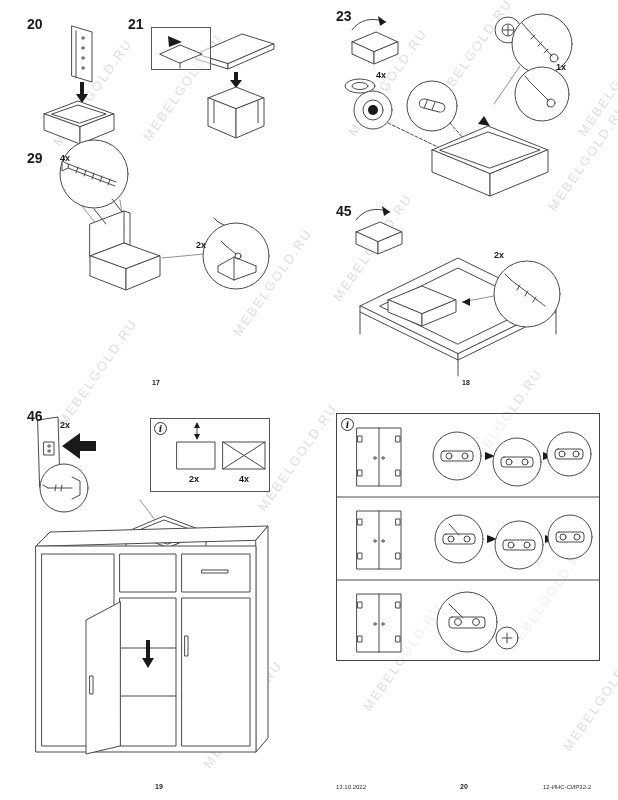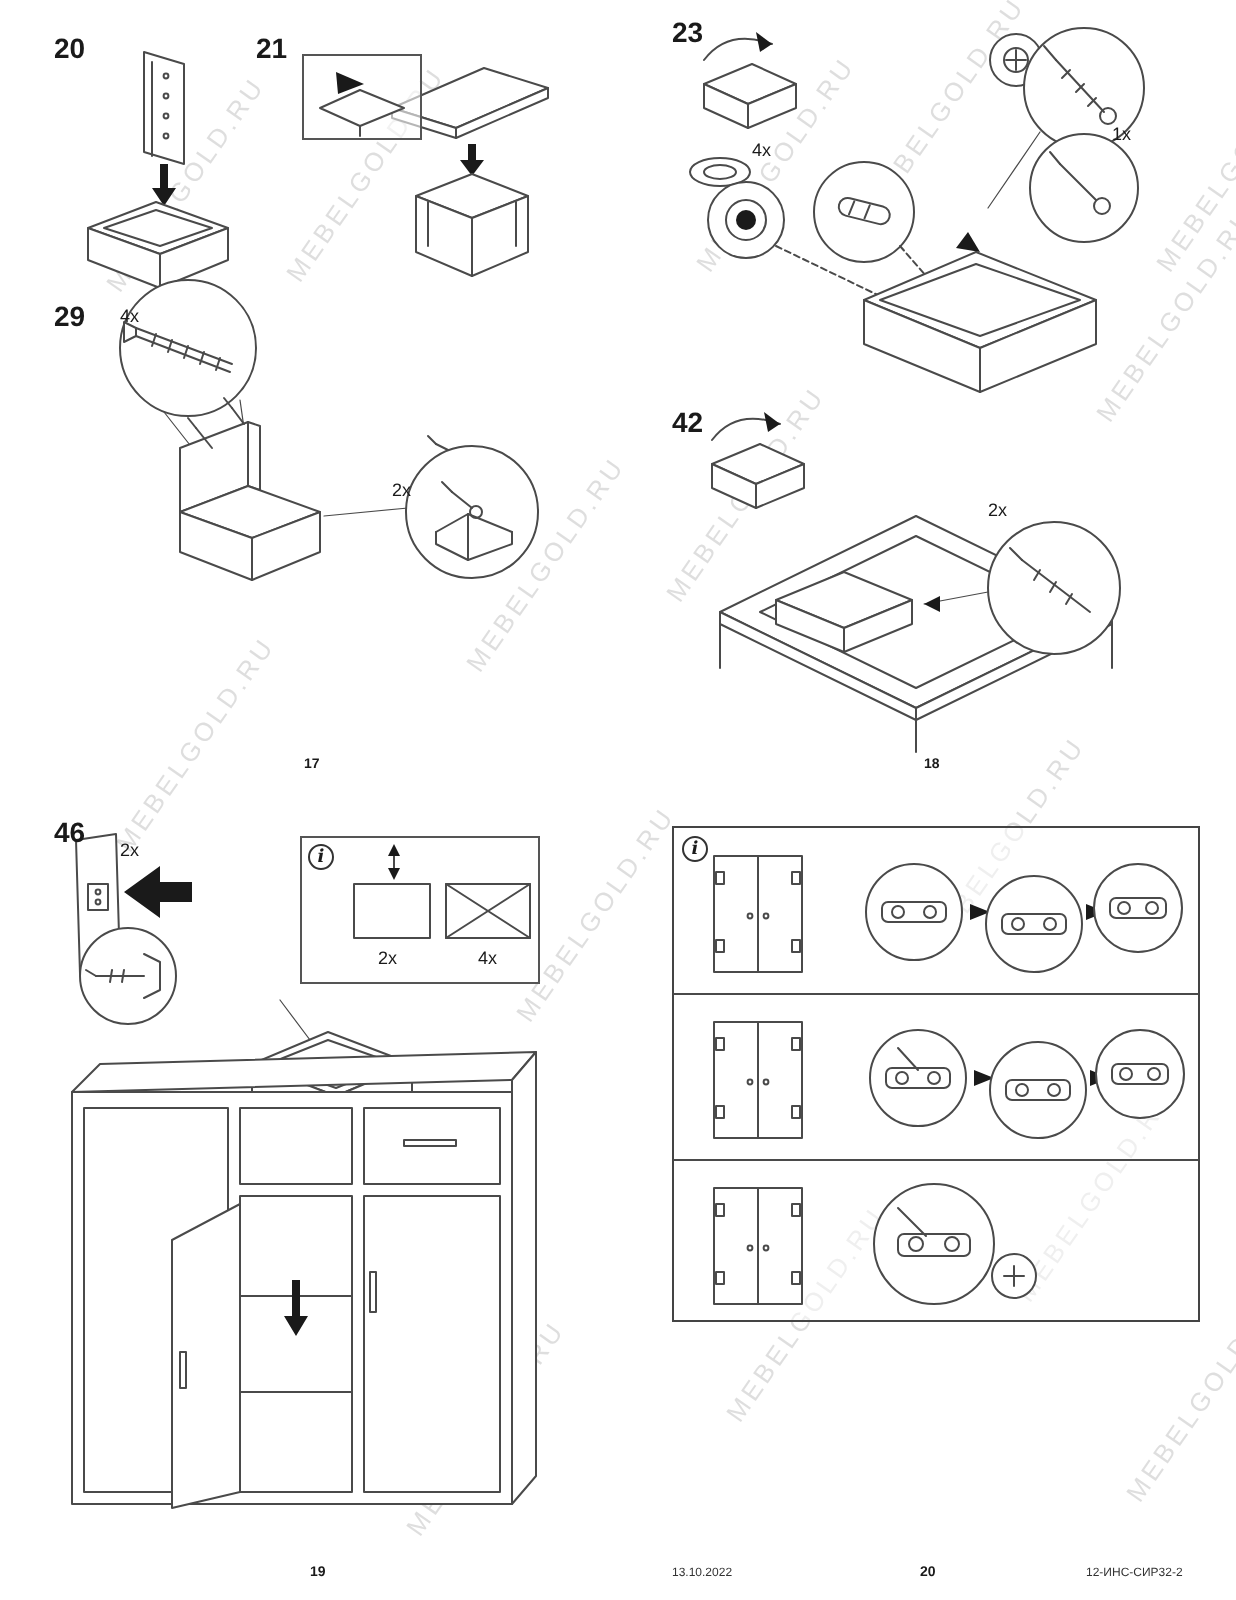--- a/index.html
+++ b/index.html
@@ -2,21 +2,21 @@
 <html><head>
 <meta charset="utf-8">
 <style>
   *{margin:0;padding:0;box-sizing:border-box}
   html,body{background:#fff}
   .page{position:relative;width:618px;height:800px;background:#fff;overflow:hidden;
         font-family:"Liberation Sans","DejaVu Sans",sans-serif;color:#1a1a1a}
   .wm{position:absolute;font-size:13px;letter-spacing:2px;color:#c9c9c9;opacity:.6;
       transform:rotate(-55deg);transform-origin:0 0;white-space:nowrap;z-index:0;user-select:none}
   .step-label{position:absolute;font-weight:bold;font-size:14px;z-index:3}
-  .qty{position:absolute;font-size:9px;font-weight:normal;z-index:3}
+  .qty{position:absolute;font-size:9px;font-weight:bold;z-index:3}
   .pagenum{position:absolute;font-size:7px;font-weight:600;z-index:3}
   .foot{position:absolute;font-size:6px;color:#333;z-index:3}
   .draw{position:absolute;z-index:1;overflow:visible}
   .draw line,.draw path,.draw polyline,.draw polygon,.draw rect,.draw circle,.draw ellipse{
       stroke:#4a4a4a;fill:none;stroke-width:1;stroke-linejoin:round;stroke-linecap:round}
   .draw .wf{fill:#fff}
   .draw .bk{fill:#1a1a1a;stroke:none}
   .draw .thin{stroke-width:.6}
   .draw .dash{stroke-dasharray:3 2}
   .inset{position:absolute;border:1px solid #555;background:rgba(255,255,255,.6);z-index:2}
@@ -156,21 +156,21 @@
     <line x1="194" y1="76" x2="212" y2="94"></line>
     <path d="M194,76 L189,70"></path>
     <circle cx="215" cy="97" r="4"></circle>
     <polygon class="wf" points="96,144 152,120 212,144 154,168"></polygon>
     <polygon class="wf" points="96,144 96,166 154,190 154,168"></polygon>
     <polygon class="wf" points="212,144 212,166 154,190 154,168"></polygon>
     <polygon points="104,144 152,126 204,144 154,162"></polygon>
     <polygon class="bk" points="148,110 154,120 142,118"></polygon>
   </svg>
 
-  <div class="step-label" style="left:336px;top:203px">42</div>
+  <div class="step-label" style="left:336px;top:203px">45</div>
   <span class="qty" style="left:494px;top:250px">2x</span>
   <svg class="draw" style="left:336px;top:200px" width="266" height="178" viewBox="0 0 266 178">
     <polygon class="wf" points="20,32 44,22 66,32 42,42"></polygon>
     <polygon class="wf" points="20,32 20,44 42,54 42,42"></polygon>
     <polygon class="wf" points="66,32 66,44 42,54 42,42"></polygon>
     <path d="M20,20 Q32,4 54,12"></path>
     <polygon class="bk" points="54,12 46,6 48,16"></polygon>
     <polygon class="wf" points="24,106 122,58 220,106 122,154"></polygon>
     <polygon points="44,106 122,68 200,106 122,144"></polygon>
     <polygon class="wf" points="24,106 24,112 122,160 122,154"></polygon>

